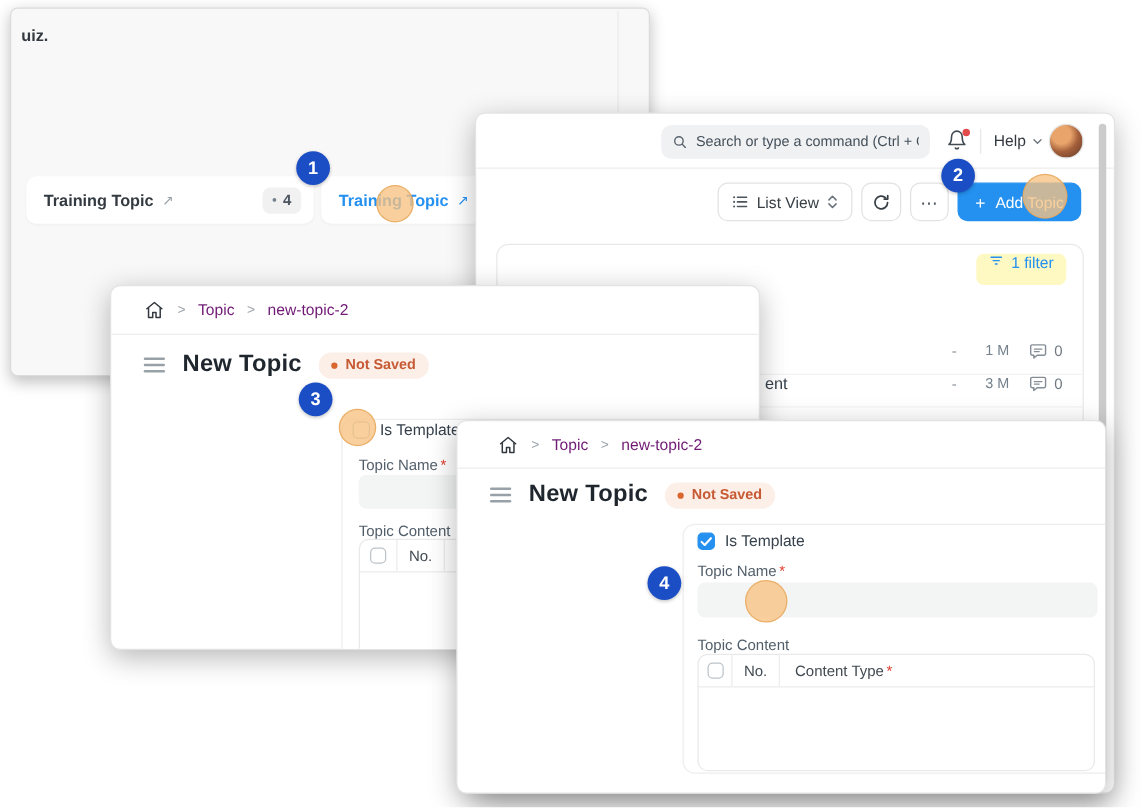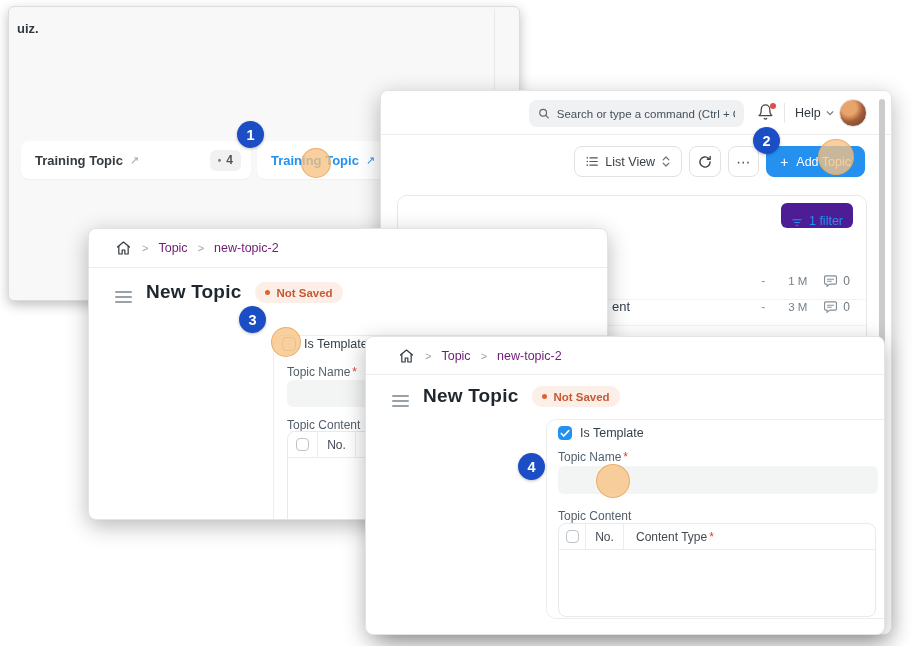--- a/index.html
+++ b/index.html
@@ -48,21 +48,21 @@
          align-items:center; justify-content:center; font-size:12.5px; color:#383f45; gap:6px; }
   .btn-listview { padding:0 10px; font-weight:500;}
   .btn-icon { width:32px; }
   .btn-more { width:31px; color:#4c545c; font-size:14px; letter-spacing:1px; }
   .btn-add { padding:0 13px; background:#2490ef; border:1px solid #2490ef; color:#fff; font-weight:500; }
   .btn-add .plus { font-size:14px; font-weight:500; margin-right:2px;}
   .list-card { position:absolute; left:16px; top:104px; width:470px; height:430px;
                border:1px solid #e8e8e8; border-radius:10px; background:#fff; }
   .filter-row { position:absolute; top:0; left:0; width:100%; height:38px; display:flex; align-items:center;
                 justify-content:flex-end; gap:8px; padding-right:13px; }
-  .filter-pill { height:25px; background:#4c1d95; border-radius:6px; display:flex; align-items:flex-end;
+  .filter-pill { height:25px; background:#fef9c3; border-radius:6px; display:flex; align-items:flex-start;
                  gap:6px; padding:0 10px; font-size:12.5px; color:#2490ef; font-weight:500;}
   .sort-group { height:29px; border:1px solid #e2e2e2; border-radius:8px; display:flex; align-items:center; background:#fff;}
   .sort-icon-seg { width:32px; height:100%; display:flex; align-items:center; justify-content:center;
                    border-right:1px solid #ececec; }
   .sort-label { padding:0 12px; font-size:12.5px; color:#33393f; font-weight:500;}
   .count-row { position:absolute; top:38px; left:0; width:100%; height:28px; display:flex; align-items:center;
                justify-content:flex-end; padding-right:21px; font-size:12px; color:#6f7982;
                border-bottom:1px solid #f1f1f1; }
   .list-row { position:absolute; left:0; width:100%; height:38px; border-bottom:1px solid #f3f3f3; }
   #row1 { top:66px; } #row2 { top:92px; }
@@ -76,21 +76,21 @@
 
   
   #win3 { left:88px; top:228px; width:520px; height:292px; z-index:3; }
   #win4 { left:365px; top:336px; width:520px; height:299px; z-index:4; }
   .crumb-bar { position:absolute; left:0; top:0; width:100%; height:39px; border-bottom:1px solid #ededed;
                display:flex; align-items:center; padding-left:26px; gap:10px; }
   #win4 .crumb-bar { padding-left:32px; height:38px; }
   .crumb-sep { font-size:11px; color:#9aa2a9; }
   .crumb-item { font-size:12.5px; color:#701a75; font-weight:500; }
   .crumb-item.last { font-weight:400; }
-  .title-row { position:absolute; left:26px; display:flex; align-items:flex-end; gap:14px; }
+  .title-row { position:absolute; left:26px; display:flex; align-items:center; gap:14px; }
   #win3 .title-row { top:52px; } #win4 .title-row { top:48px; }
   .hamburger { display:flex; flex-direction:column; gap:3px; width:17px; }
   .hamburger span { display:block; height:2px; background:#98a1a8; border-radius:1px; }
   .page-title { font-size:19px; font-weight:700; color:#1f262d; letter-spacing:.2px; }
   .status-pill { display:flex; align-items:center; gap:6px; background:#fcefe8; border-radius:10px;
                  height:21px; padding:0 10px; font-size:11.5px; font-weight:600; color:#c65a34; }
   .status-pill .dot { width:5px; height:5px; border-radius:50%; background:#d9652f; }
   .form-section { position:absolute; background:#fff; border:1px solid #ededed; border-radius:10px; }
   #win3 .form-section { left:184px; top:106px; width:480px; height:300px; }
   #win4 .form-section { left:180px; top:82px; width:360px; height:200px; }

